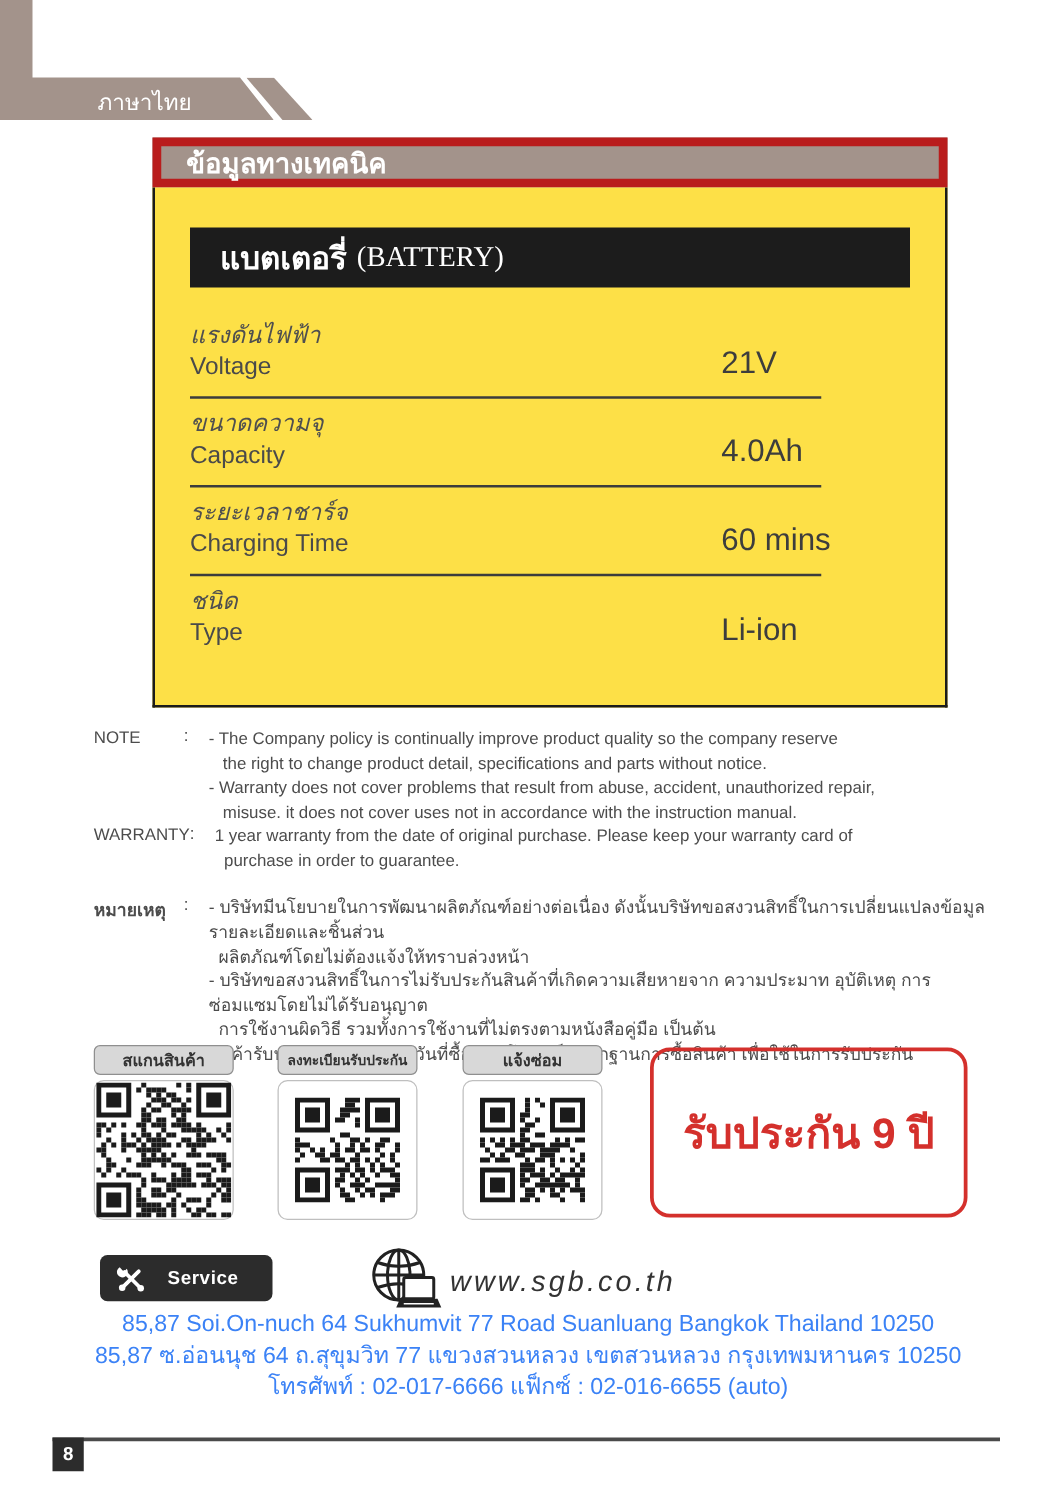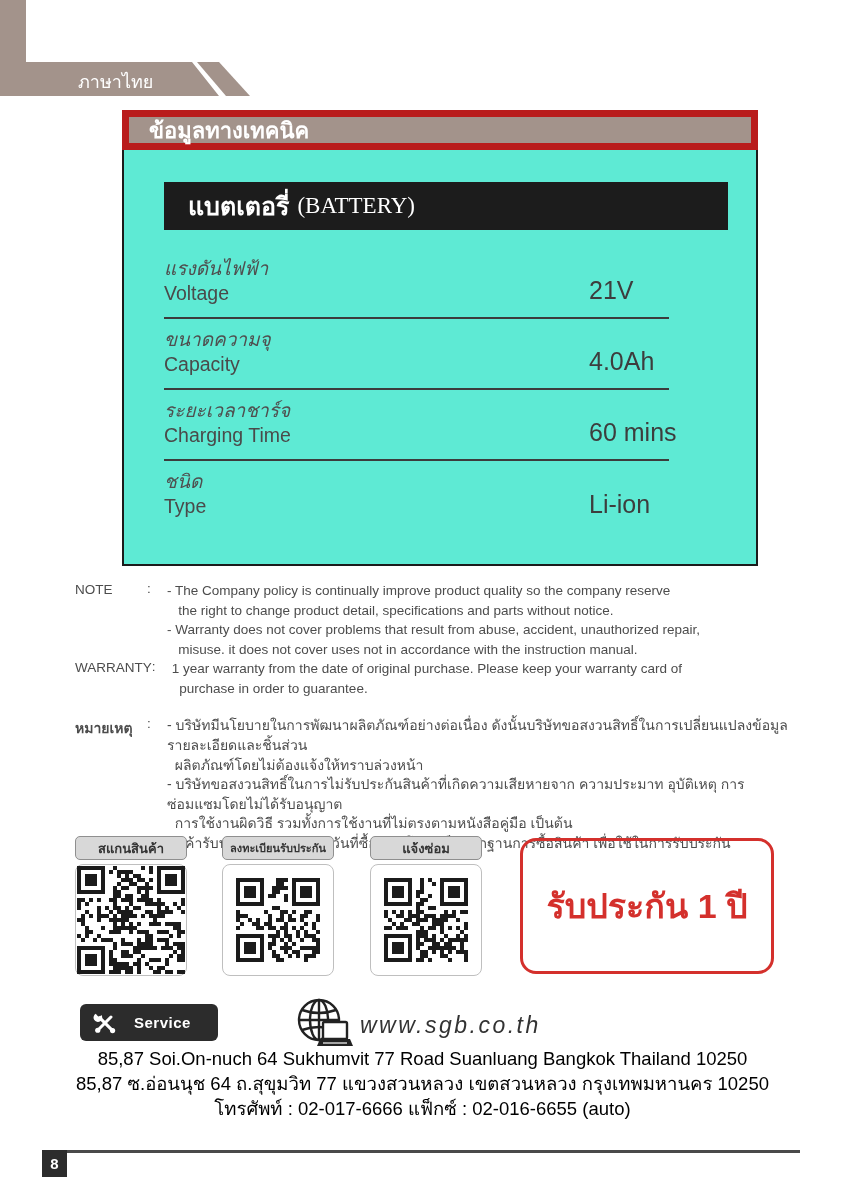--- a/index.html
+++ b/index.html
@@ -11,21 +11,21 @@
           clip-path:polygon(0 0,26px 0,26px 62px,192px 62px,219px 96px,0 96px);}
   .banner-stripe{position:absolute;left:197px;top:62px;width:56px;height:34px;background:#a3938b;
           clip-path:polygon(0 0,22px 0,53px 34px,29px 34px);}
   .banner-label{position:absolute;left:78px;top:67px;color:#fff;font-size:18px;}
 
   
   .tech-box{position:absolute;left:122px;top:110px;width:636px;height:456px;}
   .tech-header{box-sizing:border-box;height:40px;background:#a3938b;border:7px solid #b91c1c;
                color:#fff;font-size:22px;font-weight:bold;display:flex;align-items:center;padding-left:20px;}
   .tech-body{box-sizing:border-box;position:absolute;top:40px;left:0;right:0;bottom:0;
-             background:#5eead4;border:2px solid #1b1b1b;border-top:none;padding-left:12px;}
+             background:#fde047;border:2px solid #1b1b1b;border-top:none;}
   .battery-bar{margin:32px 28px 0 28px;height:48px;background:#1c1c1c;color:#fff;
                display:flex;align-items:center;padding-left:24px;}
   .battery-th{font-size:25px;font-weight:bold;}
   .battery-en{font-size:23px;font-family:"Liberation Serif",serif;margin-left:8px;}
   .spec-rows{margin:18px 26px 0 28px;}
   .spec-row{position:relative;padding:9px 0 12px 0;}
   .spec-label-th{font-size:19px;color:#4f4f4f;line-height:1.25;font-style:italic;}
   .spec-label-en{font-size:19.5px;color:#4a4a4a;line-height:1.25;}
   .spec-value{position:absolute;left:425px;bottom:12px;font-size:25px;color:#3d3d3d;}
   .spec-divider{width:505px;border-bottom:2px solid #3c3c3c;}
@@ -52,21 +52,21 @@
                   border:3px solid #d4302c;border-radius:16px;display:flex;align-items:center;justify-content:center;}
   .warranty-badge span{color:#d4302c;font-size:34px;font-weight:bold;}
 
   
   .service-btn{position:absolute;left:80px;top:1004px;width:138px;height:37px;background:#2c2c2c;
                border-radius:6px;display:flex;align-items:center;padding-left:12px;box-sizing:border-box;}
   .service-btn span{color:#fff;font-size:15px;font-weight:bold;letter-spacing:.5px;margin-left:16px;}
   .globe-icon{position:absolute;left:293px;top:996px;}
   .website{position:absolute;left:360px;top:1012px;font-size:23px;font-style:italic;
            letter-spacing:2.5px;color:#333;}
-  .address{position:absolute;left:0;top:1046px;width:845px;text-align:center;color:#000000;}
+  .address{position:absolute;left:0;top:1046px;width:845px;text-align:center;color:#3b82f6;}
   .address div{font-size:18.5px;line-height:25px;}
 
   .footer-line{position:absolute;left:42px;top:1150px;width:758px;height:2.5px;background:#4a4a4a;}
   .page-num{position:absolute;left:42px;top:1150px;width:25px;height:27px;background:#2c2c2c;
             color:#fff;font-size:15px;font-weight:bold;display:flex;align-items:center;justify-content:center;}
 </style>
 </head>
 <body>
 
 <div class="page">
@@ -669,21 +669,21 @@
           <rect x="60" y="4" width="20" height="20" fill="#fff"></rect>
           <rect x="64" y="8" width="12" height="12" fill="#1b1b1b"></rect>
           <rect x="0" y="56" width="28" height="28" fill="#1b1b1b"></rect>
           <rect x="4" y="60" width="20" height="20" fill="#fff"></rect>
           <rect x="8" y="64" width="12" height="12" fill="#1b1b1b"></rect>
         </svg>
       </div>
   </div>
 
   <div class="warranty-badge">
-    <span>รับประกัน 1 ปี</span>
+    <span>รับประกัน 9 ปี</span>
   </div>
 
   <div class="service-btn">
     <svg width="26" height="26" viewBox="0 0 24 24">
       <g stroke="#fff" stroke-width="2.8" stroke-linecap="round" fill="none">
         <line x1="7" y1="7" x2="19" y2="19"></line>
         <line x1="17.5" y1="6.5" x2="6" y2="18"></line>
       </g>
       <path d="M3.5 3.5 a4 4 0 1 0 5.2 1.2 L6.6 6.8 L4.8 5 Z" fill="#fff"></path>
       <circle cx="19" cy="19" r="2.4" fill="#fff"></circle>

